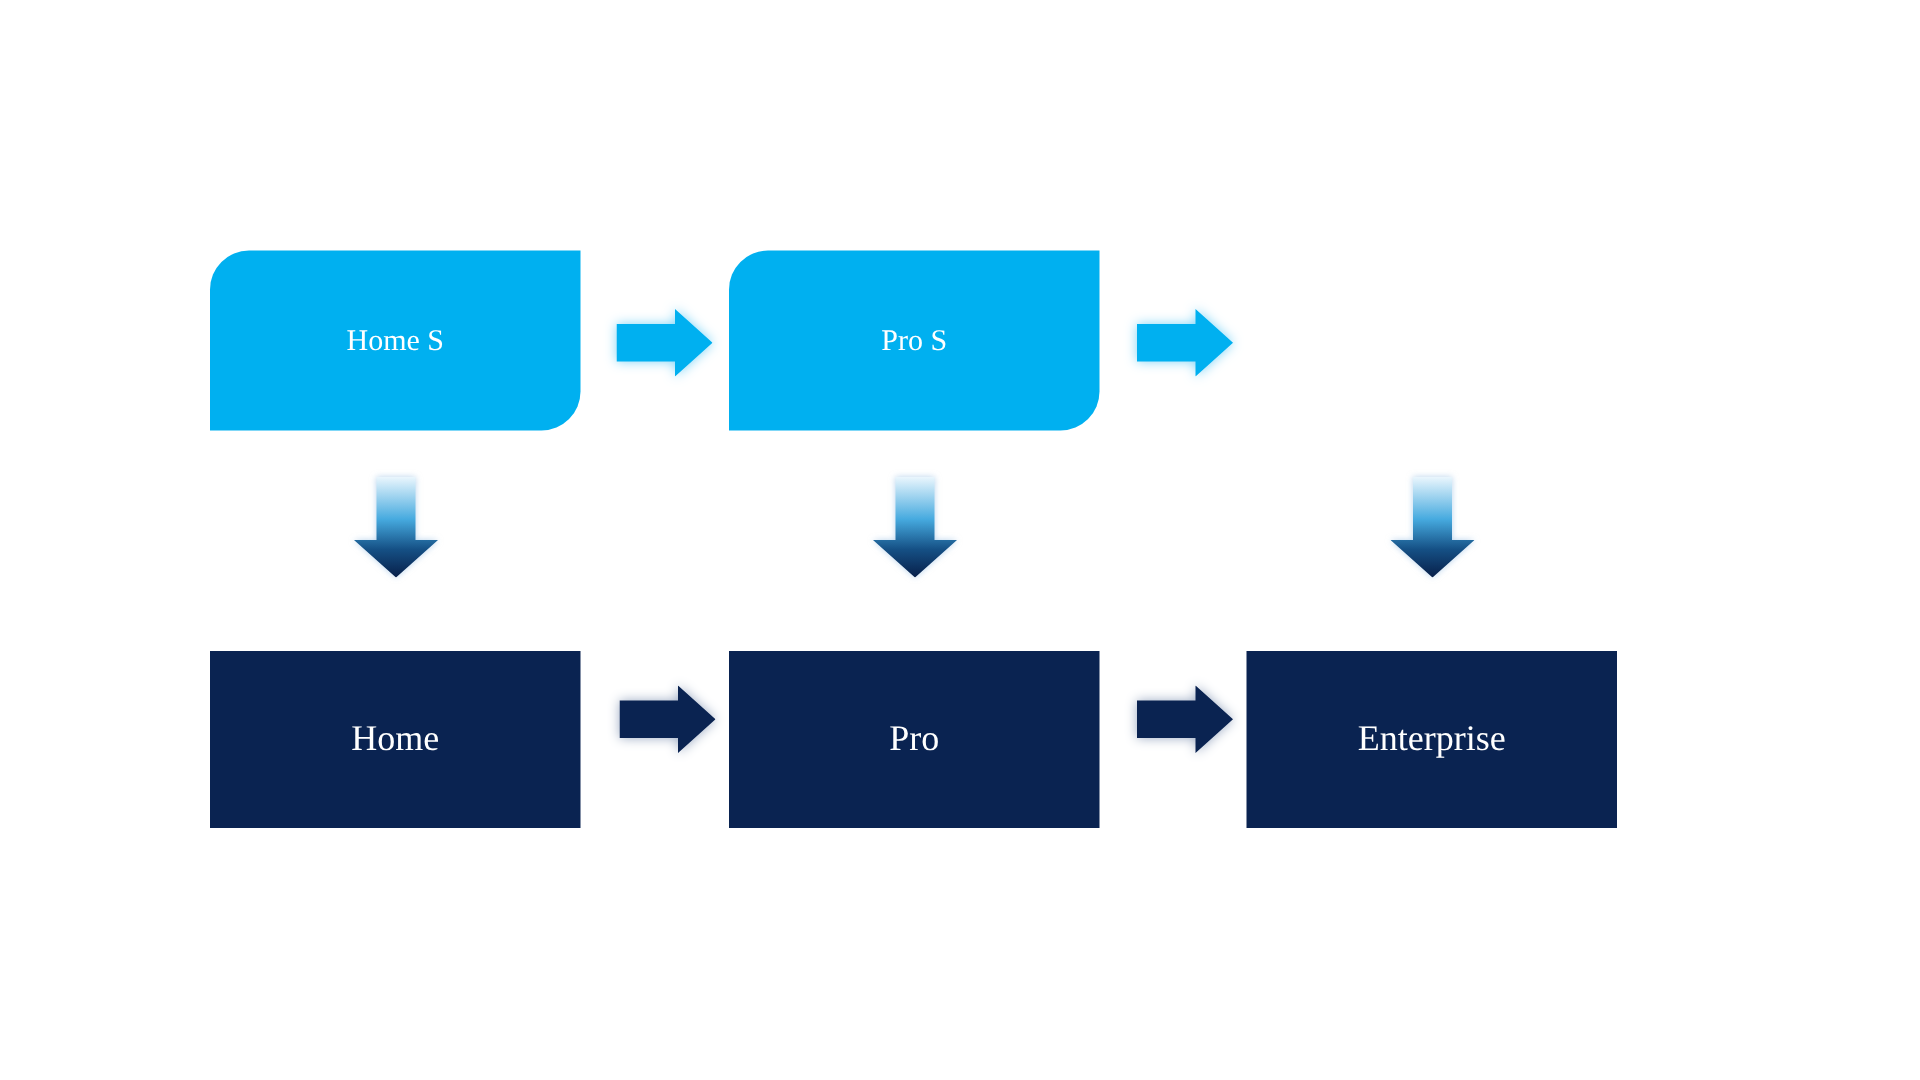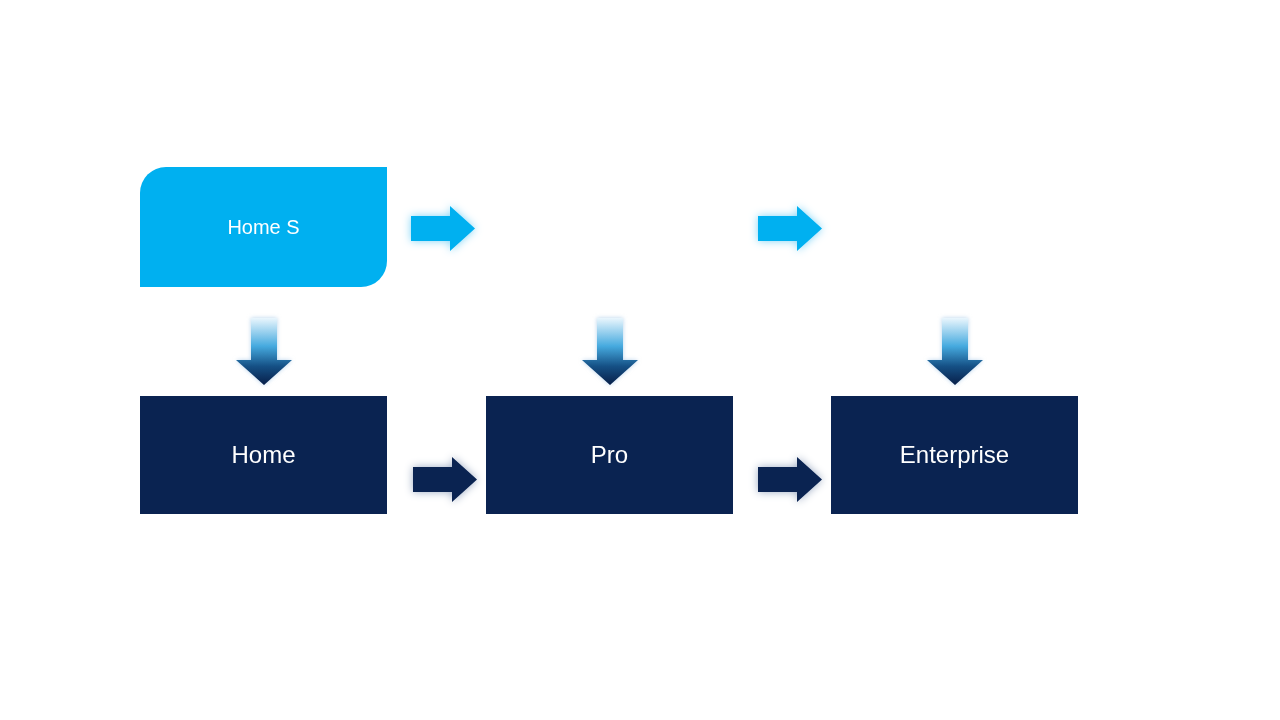--- a/index.html
+++ b/index.html
@@ -1,32 +1,32 @@
 <!DOCTYPE html>
 <html style="--background: #FFFFFF; --top-box-fill: #00B0F0; --bottom-box-fill: #0A2351; --label-text: #FFFFFF; --arrow-glow-light: #7FD4F7; --arrow-glow-dark: #9AA9C2; --down-arrow-gradient-1: #EAF6FD; --down-arrow-gradient-2: #46AADF; --down-arrow-gradient-3: #155085; --down-arrow-gradient-4: #081F49;"><head>
 <meta charset="utf-8">
 <style>
   html,body{margin:0;padding:0;background:#fff;}
   .stage{
     position:relative;width:1280px;height:720px;overflow:hidden;
     background:var(--background,#ffffff);
-    font-family:Liberation Sans, sans-serif;
+    font-family:Liberation Serif, serif;
   }
   .box{
     position:absolute;display:flex;align-items:center;justify-content:center;
     color:var(--label-text,#ffffff);text-align:center;line-height:1.2;
   }
   .box.top{
     top:167px;height:120px;width:247px;
     background:var(--top-box-fill,#00B0F0);
     border-radius:26px 0 26px 0;
     font-size:20px;
   }
   .box.bottom{
-    top:396px;height:118px;width:247px;
+    top:434px;height:118px;width:247px;
     background:var(--bottom-box-fill,#0A2351);
     font-size:24px;
     justify-content:center;
   }
   .col1{left:140px}.col2{left:486px}.col3{left:831px}
   .arrow{position:absolute;display:block}
   .arrow svg{display:block;width:100%;height:100%}
   .arrow-right{width:64px;height:45px}
   .arrow-right.light{top:206px;filter:drop-shadow(0 0 4px var(--arrow-glow-light,#7FD4F7))}
   .arrow-right.dark{top:457px;filter:drop-shadow(0 0 4px var(--arrow-glow-dark,#9AA9C2))}
@@ -48,20 +48,23 @@
         <stop offset="0%" style="stop-color:var(--down-arrow-gradient-1,#EAF6FD)"></stop>
         <stop offset="42%" style="stop-color:var(--down-arrow-gradient-2,#46AADF)"></stop>
         <stop offset="72%" style="stop-color:var(--down-arrow-gradient-3,#155085)"></stop>
         <stop offset="100%" style="stop-color:var(--down-arrow-gradient-4,#081F49)"></stop>
       </linearGradient>
     </defs>
   </svg>
 
   <div class="box top col1">
     <span>Home S</span>
+  </div>
+  <div class="box top col2">
+    <span>Pro S</span>
   </div>
 
   <span class="arrow arrow-right light ar-pos1">
     <svg viewBox="0 0 64 45">
         <polygon class="fill-light" points="0,10 39,10 39,0 64,22.5 39,45 39,35 0,35"></polygon>
       </svg>
   </span>
   <span class="arrow arrow-right light ar-pos2">
     <svg viewBox="0 0 64 45">
         <polygon class="fill-light" points="0,10 39,10 39,0 64,22.5 39,45 39,35 0,35"></polygon>

